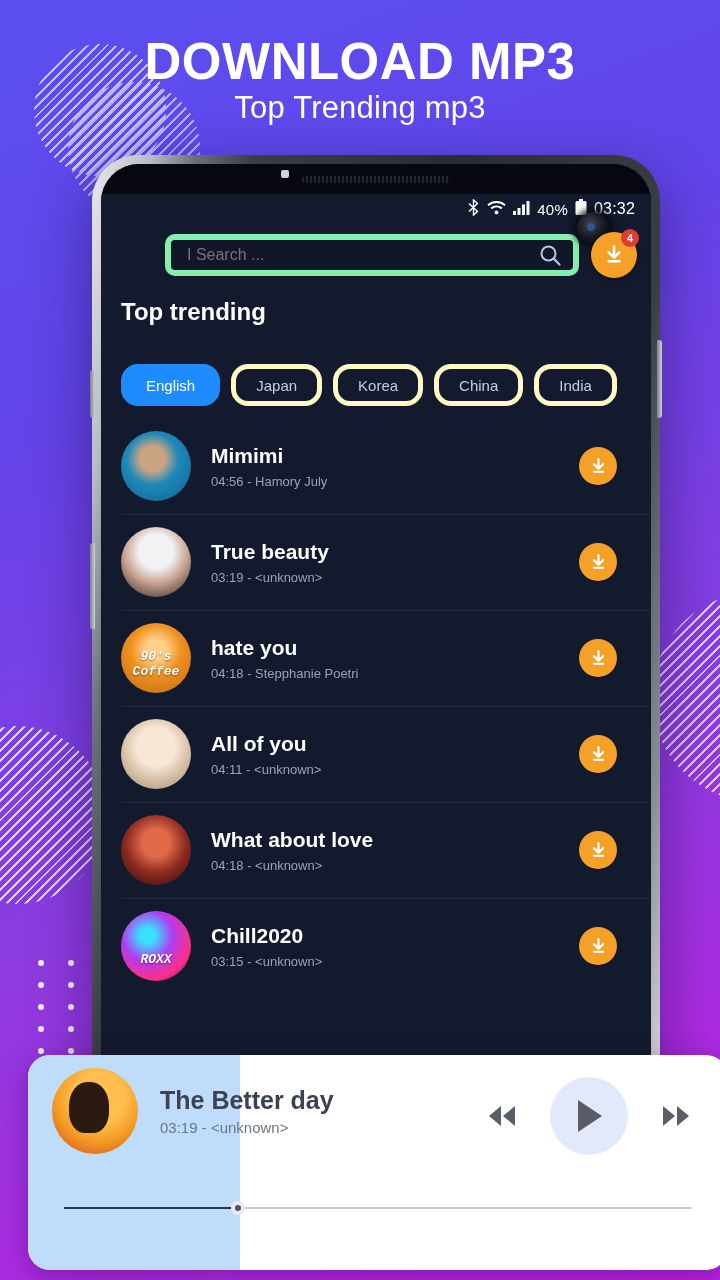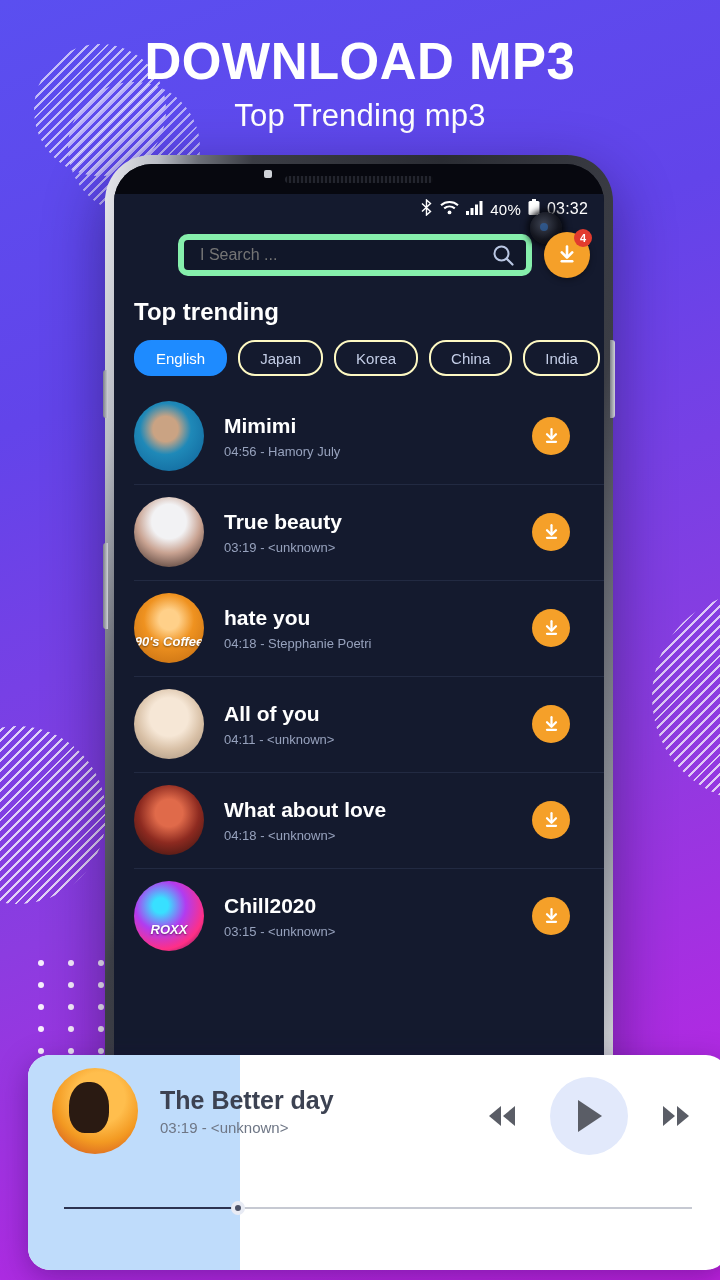--- a/index.html
+++ b/index.html
@@ -27,25 +27,25 @@
 
   .dot-grid { left:38px; top:960px; width:64px; height:96px; }
   .dot-grid i {
     position:absolute; width:6px; height:6px; border-radius:50%;
     background:rgba(255,255,255,.92);
   }
 
   
   .headline { position:absolute; top:34px; left:0; width:720px; text-align:center; color:#fff; }
   .headline h1 { font-size:51px; font-weight:bold; letter-spacing:.5px; line-height:1.1; }
-  .headline h2 { font-size:31px; font-weight:normal; margin-top:8px; letter-spacing:.2px; }
+  .headline h2 { font-size:31px; font-weight:normal; letter-spacing:.2px; }
 
   
   .phone {
-    position:absolute; left:105px; top:155px; width:508px; height:945px;
+    position:absolute; left:92px; top:155px; width:568px; height:945px;
     border-radius:46px 46px 0 0;
     background:linear-gradient(100deg,#e9e9ee 0%,#b9bcc4 8%,#6d7079 14%,#3b3d45 22%,#2a2c33 50%,#3b3d45 80%,#8b8e96 92%,#d9dade 100%);
     padding:9px 9px 0 9px;
     box-shadow:0 20px 60px rgba(18,6,48,.45);
   }
   .phone-inner {
     width:100%; height:100%;
     border-radius:38px 38px 0 0;
     background:#0b0d18;
     overflow:hidden; position:relative;
@@ -110,34 +110,34 @@
   .dl-badge {
     position:absolute; right:-2px; top:-3px; min-width:18px; height:18px;
     border-radius:9px; background:#e23b2e; color:#fff; font-size:11px;
     display:flex; align-items:center; justify-content:center; padding:0 4px; font-weight:bold;
   }
 
   .section-title { color:#fff; font-size:24px; font-weight:bold; padding:20px 0 0 20px; }
 
   .chips { display:flex; gap:11px; padding:14px 0 0 20px; }
   .chip {
-    height:34px; border-radius:17px; border:2px solid #fef9c3;
+    height:34px; border-radius:17px; border:5px solid #fef9c3;
     color:#c3cde6; font-size:15px; display:flex; align-items:center;
-    padding:16px 20px; white-space:nowrap;
+    padding:16px 20px; white-space:nowrap;margin-top:24px;
   }
   .chip.active { background:#1e8bff; border-color:#1e8bff; color:#fff; }
 
   
   .tracks { margin-top:12px; }
   .track { display:flex; align-items:center; padding:13px 20px; position:relative; }
   .track + .track::before {
     content:""; position:absolute; left:20px; right:0; top:0; height:1px; background:#222a42;
   }
   .thumb { width:70px; height:70px; border-radius:50%; flex:0 0 auto; overflow:hidden;
-           position:relative; background:#222; }
+           position:relative; background:#222;font-family:Liberation Mono, monospace; }
   .thumb-txt {
     position:absolute; left:0; right:0; bottom:14px; text-align:center;
     color:#fff; font-size:13px; font-weight:bold; font-style:italic;
     text-shadow:0 1px 2px rgba(0,0,0,.5);
   }
   .t1 { background:radial-gradient(circle at 45% 40%, #caa383 0 22%, #1f89b8 45%, #0e5f96 100%); }
   .t2 { background:radial-gradient(circle at 50% 35%, #f2f2f4 0 30%, #c9a392 55%, #2a1b18 100%); }
   .t3 { background:radial-gradient(circle at 50% 38%, #ffd089 0 18%, #ef9220 45%, #c06a10 100%); }
   .t4 { background:radial-gradient(circle at 50% 40%, #f6e7d6 0 35%, #d8c0a6 60%, #9d8b79 100%); }
   .t5 { background:radial-gradient(circle at 50% 40%, #e06a4a 0 25%, #8d2a20 55%, #2a0f0d 100%); }

